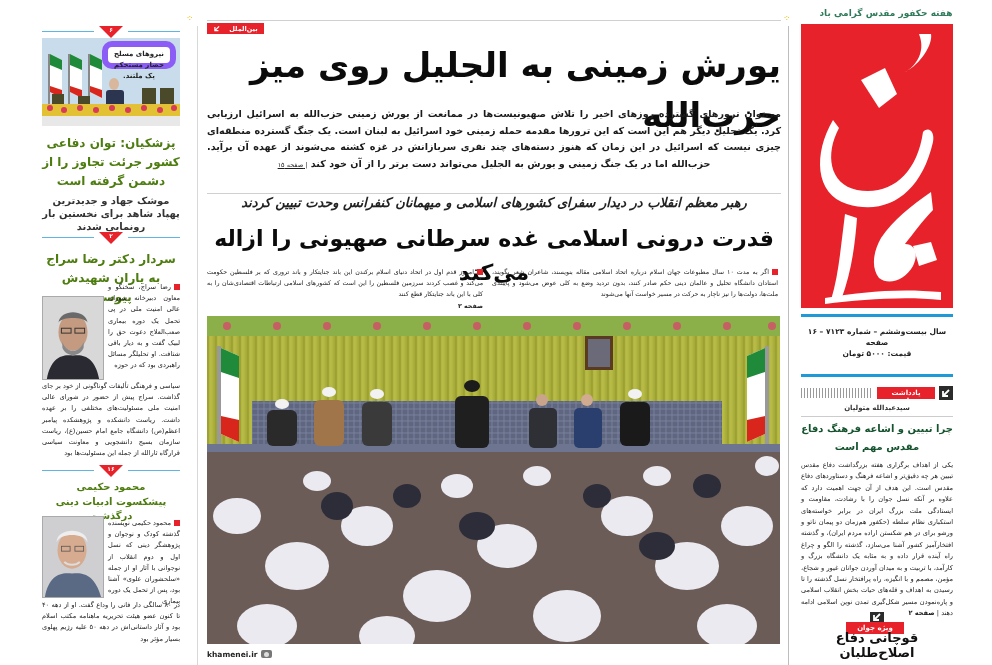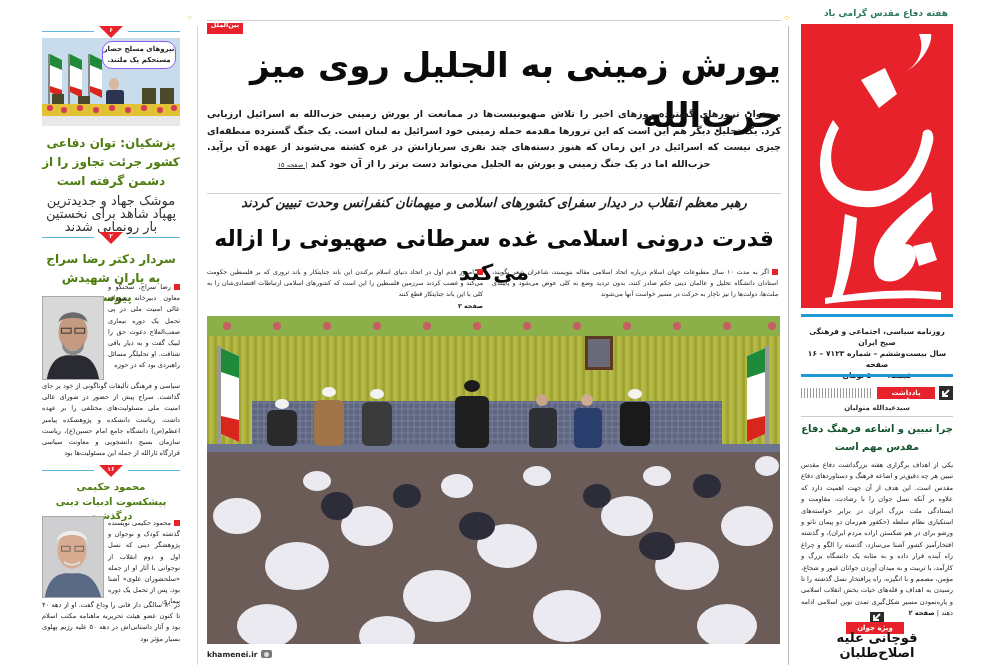--- a/index.html
+++ b/index.html
@@ -27,21 +27,21 @@
   .col-body-r { position:absolute; top:460px; left:4px; width:152px; text-align:justify; font-size:6.6px; line-height:11.4px; color:#222; }
   .col-body-r .page-ref { font-weight:bold; }
   .bottom-headline-r { position:absolute; top:630px; left:4px; width:152px; text-align:center; font-size:13px; font-weight:bold; color:#111; }
 
   
   .vdivider { position:absolute; left:788px; top:26px; width:1px; height:639px; background:#bdbdbd; }
   .ornament { position:absolute; font-size:9px; color:#f4c21c; line-height:9px; }
 
   
   .top-hrule { position:absolute; left:207px; top:20px; width:574px; height:1px; background:#d0d0d0; }
-  .intl-tag { position:absolute; left:207px; top:23px; width:36px; height:11px; background:#e8222b; color:#fff; font-size:6.5px; font-weight:bold; display:flex; align-items:center; justify-content:center; gap:8px;flex-direction:column; }
+  .intl-tag { position:absolute; left:207px; top:23px; width:57px; height:11px; background:#e8222b; color:#fff; font-size:6.5px; font-weight:bold; display:flex; align-items:center; justify-content:center; gap:8px; }
   .main-headline { position:absolute; left:207px; top:40px; width:574px; font-size:34px; font-weight:bold; letter-spacing:-0.5px; color:#0b0b0b; line-height:50px; font-family:"DejaVu Sans", sans-serif; }
   .lead-body { position:absolute; left:207px; top:106px; width:574px; text-align:justify; text-align-last:center; font-size:9.6px; font-weight:bold; line-height:16.5px; color:#1b1b1b; }
   .lead-body .page-ref { font-size:6.5px; font-weight:normal;text-decoration:underline; }
   .mid-rule { position:absolute; left:207px; top:193px; width:574px; height:1px; background:#d0d0d0; }
 
   .kicker { position:absolute; left:207px; top:195px; width:574px; text-align:center; font-size:13px; font-weight:bold; color:#222;font-style:italic; }
   .second-headline { position:absolute; left:207px; top:222px; width:574px; text-align:center; font-size:22px; font-weight:bold; color:#0b0b0b; line-height:34px; letter-spacing:-0.3px; }
   .snippet { position:absolute; top:266px; text-align:justify; font-size:6.3px; line-height:11.2px; color:#222; }
   .snippet .sq { display:inline-block; width:6px; height:6px; background:#e8222b; margin-left:3px; vertical-align:middle; }
   .snippet .page-ref { font-weight:bold; display:block; }
@@ -56,52 +56,51 @@
   .left-col { position:absolute; left:42px; width:138px; }
   .sec-divider { position:absolute; left:42px; width:138px; height:12px; }
   .sec-divider .line { position:absolute; top:5px; height:1px; background:#5fb6de; width:52px; }
   .sec-divider .line.l { left:0; }
   .sec-divider .line.r { right:0; }
   .sec-divider .tri { position:absolute; left:57px; top:0; width:0; height:0; border-left:12px solid transparent; border-right:12px solid transparent; border-top:12px solid #e8222b; }
   .sec-divider .num { position:absolute; left:57px; top:0; width:24px; text-align:center; color:#fff; font-size:6px; font-weight:bold; line-height:8px; }
 
   .thumb-parade { position:absolute; left:42px; top:38px; width:138px; height:88px; overflow:hidden; background:#cfe0ee; }
   .thumb-parade svg { width:100%; height:100%; display:block; }
-  .speech-bubble { position:absolute; right:4px; top:3px; width:74px; height:28px; background:#fff; border-radius:10px; border:1px solid #8b5cf6; font-size:7px; font-weight:bold; text-align:center; line-height:11px; color:#222; padding-top:2px; }
+  .speech-bubble { position:absolute; right:4px; top:3px; width:74px; height:28px; background:#fff; border-radius:10px; border:6px solid #8b5cf6; font-size:7px; font-weight:bold; text-align:center; line-height:11px; color:#222; padding-top:2px; }
 
   .lc-headline { text-align:center; font-weight:bold; color:#4d7c0f; }
-  .lc-sub { text-align:center; font-weight:normal; color:#333; font-size:13px; line-height:13px; }
+  .lc-sub { text-align:center; font-weight:bold; color:#333; font-size:10px; line-height:13px; }
 
   .lc-body { position:absolute; text-align:justify; font-size:6.6px; line-height:11.2px; color:#222; }
   .lc-body .sq { display:inline-block; width:6px; height:6px; background:#e8222b; margin-left:3px; vertical-align:middle; }
 
   .portrait { position:absolute; overflow:hidden; background:#cfcfcf; border:1px solid #aaa; }
   .portrait svg { width:100%; height:100%; display:block; }
 
   .hr-thin { position:absolute; height:1px; background:#ccc; }
 </style>
 </head>
 <body>
 
 <div id="masthead" class="abs">
-  <div class="slogan">هفته دفاع مقدس گرامی باد</div>
+  <div class="slogan">هفته حکفور مقدس گرامی باد</div>
   <div class="logo-box">
     <svg viewBox="0 0 152 284">
       <path d="M118 10 C 126 30, 112 44, 104 48 C 120 40, 132 20, 130 10 Z" fill="#fff"></path>
       <path d="M32 96 C 12 130, 14 170, 46 180 C 86 192, 120 170, 132 118 C 134 108, 128 102, 122 108 C 116 150, 90 172, 56 166 C 28 160, 24 130, 38 104 Z" fill="#fff"></path>
       <path d="M60 56 L 84 44 L 96 70 L 78 84 Z" fill="#fff"></path>
       <path d="M130 168 C 110 182, 92 196, 80 214 C 72 228, 70 244, 78 254 C 88 262, 104 256, 112 242 C 118 230, 114 220, 104 220 C 112 210, 122 196, 132 186 Z" fill="#fff"></path>
       <path d="M44 190 C 40 220, 38 250, 30 276 L 40 276 C 50 250, 54 222, 56 194 Z" fill="#fff"></path>
       <path d="M112 222 L 130 218 L 136 236 L 118 242 Z" fill="#fff"></path>
       <path d="M24 274 C 60 268, 96 264, 140 268 L 140 276 C 100 272, 60 276, 24 280 Z" fill="#fff"></path>
     </svg>
   </div>
   <div class="blue-rule" style="top:314px;"></div>
   <div class="pubinfo">
-    <div>روزنامه سیاسی، اجتماعی و فرهنگی صبح ایران</div>
     <div>سال بیست‌وششم – شماره ۷۱۲۳ – ۱۶ صفحه</div>
     <div>قیمت: ۵۰۰۰ تومان</div>
   </div>
   <div class="blue-rule" style="top:374px;"></div>
 
   <div class="section-tag" style="top:386px;">
     <span class="k-icon">
       <svg viewBox="0 0 10 10">
           <path d="M8 2 L 3 7 M2 3 L 2 8 L 7 8" stroke="#fff" stroke-width="1.8" fill="none"></path>
         </svg>
@@ -119,21 +118,21 @@
 
   <div class="section-tag" style="top:612px;flex-direction:column;">
     <span class="k-icon">
       <svg viewBox="0 0 10 10">
           <path d="M8 2 L 3 7 M2 3 L 2 8 L 7 8" stroke="#fff" stroke-width="1.8" fill="none"></path>
         </svg>
     </span>
     <span class="label">ویژه جوان</span>
     <span class="hatch"></span>
   </div>
-  <div class="bottom-headline-r">قوچانی علیه اصلاح‌طلبان</div>
+  <div class="bottom-headline-r">قوچانی دفاع اصلاح‌طلبان</div>
 </div>
 
 <div class="vdivider"></div>
 <div class="ornament" style="left:783px; top:14px;">⁘</div>
 
 <div class="top-hrule"></div>
 <div class="intl-tag">
   <span>بین‌الملل</span>
   <svg width="8" height="7" viewBox="0 0 10 10">
       <path d="M8 2 L 3 7 M2 3 L 2 8 L 7 8" stroke="#fff" stroke-width="1.8" fill="none"></path>

